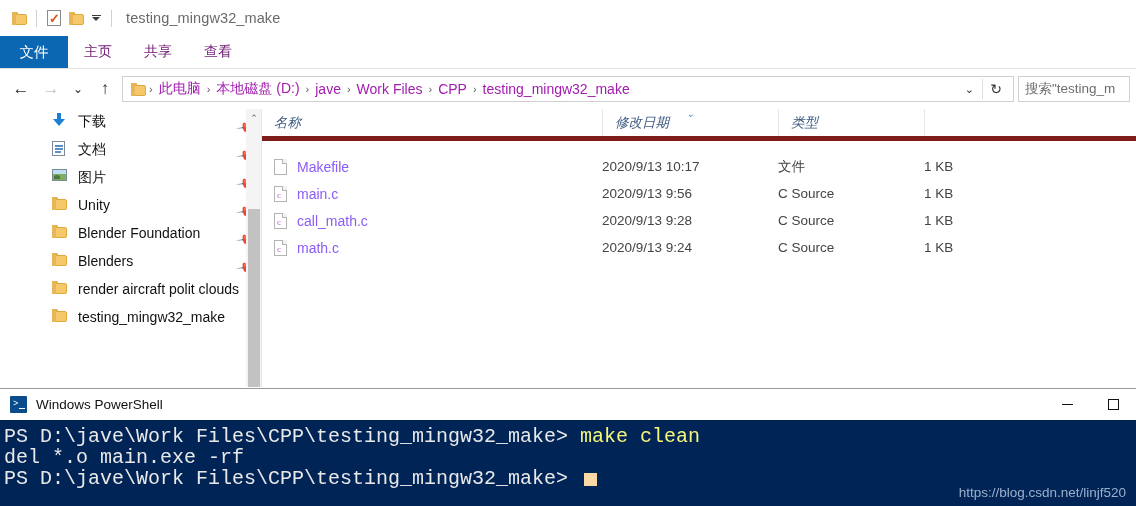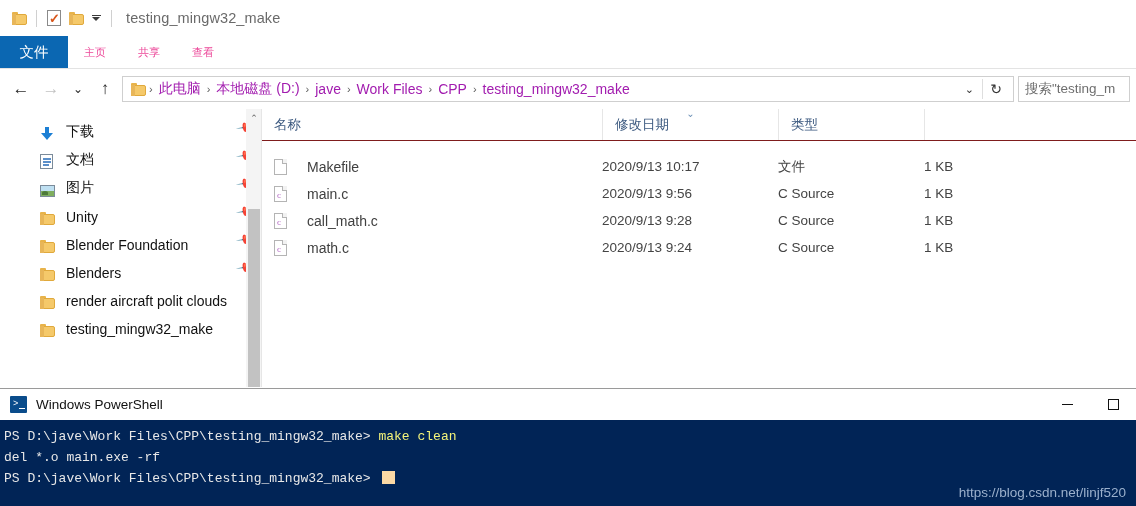--- a/index.html
+++ b/index.html
@@ -24,21 +24,21 @@
   .vsep { width:1px; height:17px; background:#d0d0d0; margin:0 6px; }
   .prop-icon { position:relative; width:14px; height:16px; background:#fff; border:1px solid #8a8a8a; }
   .prop-icon .chk { position:absolute; left:1px; top:1px; font-size:13px; line-height:13px; color:#d8561b; font-weight:bold; }
   .dd-arrow { width:18px; height:26px; display:flex; align-items:center; justify-content:center; font-size:9px; color:#444; }
   .dd-arrow .bar { width:9px; height:1.5px; background:#3a3a3a; margin-bottom:1px; }
   .dd-arrow .tri { width:0;height:0;border-left:4px solid transparent;border-right:4px solid transparent;border-top:4px solid #3a3a3a; }
   .win-title { font-size:14.5px; color:#6a6a6a; margin-left:8px; letter-spacing:.1px; }
 
   
   .ribbon { height:32px; display:flex; align-items:stretch; background:#fff; }
-  .rtab { display:flex; align-items:center; justify-content:center; font-size:11px; color:#ec4899; padding:0 16px; }
+  .rtab { display:flex; align-items:center; justify-content:center; font-size:14px; color:#701a75; padding:0 16px; }
   .rtab.file { background:#0b67b2; color:#fff; min-width:68px; font-size:14.5px; }
   .ribbon-rule { height:1px; background:#e3e3e3; }
 
   
   .addrbar { height:40px; display:flex; align-items:center; padding:0 6px; gap:0; }
   .navbtn { width:30px; height:30px; display:flex; align-items:center; justify-content:center; font-size:17px; color:#2b2b2b; }
   .navbtn.dim { color:#c2c2c2; }
   .navbtn.sm { width:24px; font-size:12px; }
   .addrbox { flex:1; height:26px; border:1px solid #cfcfcf; background:#fff; display:flex; align-items:center; padding:0 4px 0 6px; margin-left:2px; }
   .crumbs { flex:1; display:flex; align-items:center; gap:0; overflow:hidden; white-space:nowrap; }
@@ -48,69 +48,69 @@
   .addr-vsep { width:1px; height:20px; background:#dedede; }
   .refresh { width:26px; text-align:center; font-size:14px; color:#333; }
   .searchbox { width:112px; height:26px; border:1px solid #cfcfcf; background:#fff; display:flex; align-items:center; padding-left:6px; margin-left:4px; overflow:hidden; }
   .searchbox span { font-size:13.5px; color:#6e6e6e; white-space:nowrap; }
 
   
   .ebody { display:flex; height:278px; }
 
   
   .sidebar { width:262px; position:relative; padding-top:4px; background:#fff; }
-  .nav-item { height:28px; display:flex; align-items:flex-end; padding-left:40px; position:relative; }
+  .nav-item { height:28px; display:flex; align-items:flex-start; padding-left:52px; position:relative; }
   .nav-icon { width:20px; display:flex; align-items:center; justify-content:flex-start; }
   .nav-label { font-size:14px; color:#111; margin-left:6px; white-space:nowrap; }
   .pin { position:absolute; right:8px; top:50%; transform:translateY(-50%) rotate(35deg); font-size:13px; color:#8d8d8d; }
   .dl-arrow { position:relative; width:14px; height:14px; }
   .dl-arrow .stem { position:absolute; left:5px; top:0; width:4px; height:7px; background:#1c7fd4; }
   .dl-arrow .head { position:absolute; left:1px; top:6px; width:0;height:0;border-left:6px solid transparent;border-right:6px solid transparent;border-top:7px solid #1c7fd4; }
   .doc-ic { position:relative; width:13px; height:15px; background:#fff; border:1px solid #7b8b9a; }
   .doc-ic i { position:absolute; left:2px; background:#5b8fc9; height:1.5px; }
   .pic-ic { width:15px; height:12px; border:1px solid #7b8b9a; background:linear-gradient(#bfe0f2 0 45%, #7fae5e 45% 100%); position:relative; }
   .pic-ic::after { content:""; position:absolute; left:1px; bottom:1px; width:6px; height:4px; background:#4d7a3a; border-radius:50% 50% 0 0; }
   .sb-scroll { position:absolute; right:0; top:0; width:16px; height:100%; background:#f4f4f4; }
   .sb-up { height:18px; display:flex; align-items:center; justify-content:center; font-size:9px; color:#606060; }
   .sb-thumb { position:absolute; left:2px; top:100px; width:12px; bottom:0; background:#c2c2c2; }
   .sb-divider { position:absolute; right:0; top:0; width:1px; height:100%; background:#e6e6e6; }
 
   
   .filepane { flex:1; position:relative; }
-  .colhead { display:flex; height:32px; align-items:flex-end; border-bottom:1px solid #7f1d1d; }
+  .colhead { display:flex; height:32px; align-items:flex-end; border-bottom:5px solid #7f1d1d;font-style:italic; }
   .col { font-size:13.5px; color:#3d5a80; padding-left:12px; position:relative; height:100%; display:flex; align-items:center; }
   .col + .col { border-left:1px solid #e6e6e6; }
   .col .sortchev { position:absolute; left:50%; transform:translateX(-50%); top:-1px; font-size:10px; color:#6a8fb5; }
   .c-name { width:340px; }
   .c-date { width:176px; }
   .c-type { width:146px; }
   .c-size { width:104px; justify-content:flex-end; padding-right:14px; padding-left:0; }
   .col-tail { flex:1; border-left:1px solid #e6e6e6; height:100%; }
   .frow { display:flex; height:27px; align-items:center; }
   .f-name { width:340px; display:flex; align-items:center; padding-left:12px; }
   .f-date { width:176px; font-size:13.5px; color:#444; }
   .f-type { width:146px; font-size:13.5px; color:#444; }
   .f-size { width:104px; font-size:13.5px; color:#444; text-align:left; padding-right:14px; }
-  .f-label { font-size:14px; color:#404040; margin-left:20px; }
+  .f-label { font-size:14px; color:#8b5cf6; margin-left:10px; }
   .file-ic { position:relative; width:13px; height:16px; background:#fff; border:1px solid #b4b4b4; }
   .file-ic .corner { position:absolute; right:-1px; top:-1px; width:5px; height:5px; background:#f2f2f2; border-left:1px solid #b4b4b4; border-bottom:1px solid #b4b4b4; }
   .file-ic .cc { position:absolute; left:2px; bottom:1px; font-size:9px; line-height:9px; color:#b05fc2; font-family:"Liberation Serif", serif; }
 
   
   .ps { position:absolute; left:0; top:388px; width:1136px; height:118px; background:#012456; border-top:1px solid #9a9a9a; }
   .ps-title { height:31px; background:#fff; display:flex; align-items:center; padding-left:10px; position:relative; }
   .ps-ic { width:17px; height:17px; background:#0a4c8b; position:relative; border-radius:1px; }
   .ps-ic .arrow { position:absolute; left:3px; top:4px; color:#fff; font-size:9px; line-height:9px; font-family:"Liberation Mono", monospace; }
   .ps-ic .uline { position:absolute; left:9px; bottom:4px; width:6px; height:1.5px; background:#fff; }
   .ps-name { font-size:13.5px; color:#111; margin-left:9px; }
   .ps-ctrls { position:absolute; right:0; top:0; height:31px; display:flex; align-items:center; }
   .ps-btn { width:46px; height:31px; display:flex; align-items:center; justify-content:center; color:#111; }
   .ps-btn .dash { width:11px; height:1px; background:#111; }
   .ps-btn .sq { width:11px; height:11px; border:1px solid #111; }
-  .console { padding:6px 0 0 4px; font-family:"Liberation Mono", monospace; font-size:13px; line-height:21px; color:#e8e8e8; white-space:pre; }
+  .console { padding:6px 0 0 4px; font-family:"Liberation Mono", monospace; font-size:20px; line-height:21px; color:#e8e8e8; white-space:pre; }
   .tok-y { color:#f5f57a; }
   .cursor { display:inline-block; width:13px; height:13px; background:#fbd9a5; vertical-align:-2px; margin-left:4px; }
   .watermark { position:absolute; right:10px; bottom:6px; font-size:13.5px; color:#9bb0cc; font-family:"Liberation Sans", sans-serif;padding-left:48px; }
 </style>
 </head>
 <body>
 
 <div id="root">
 
   <div class="explorer">

